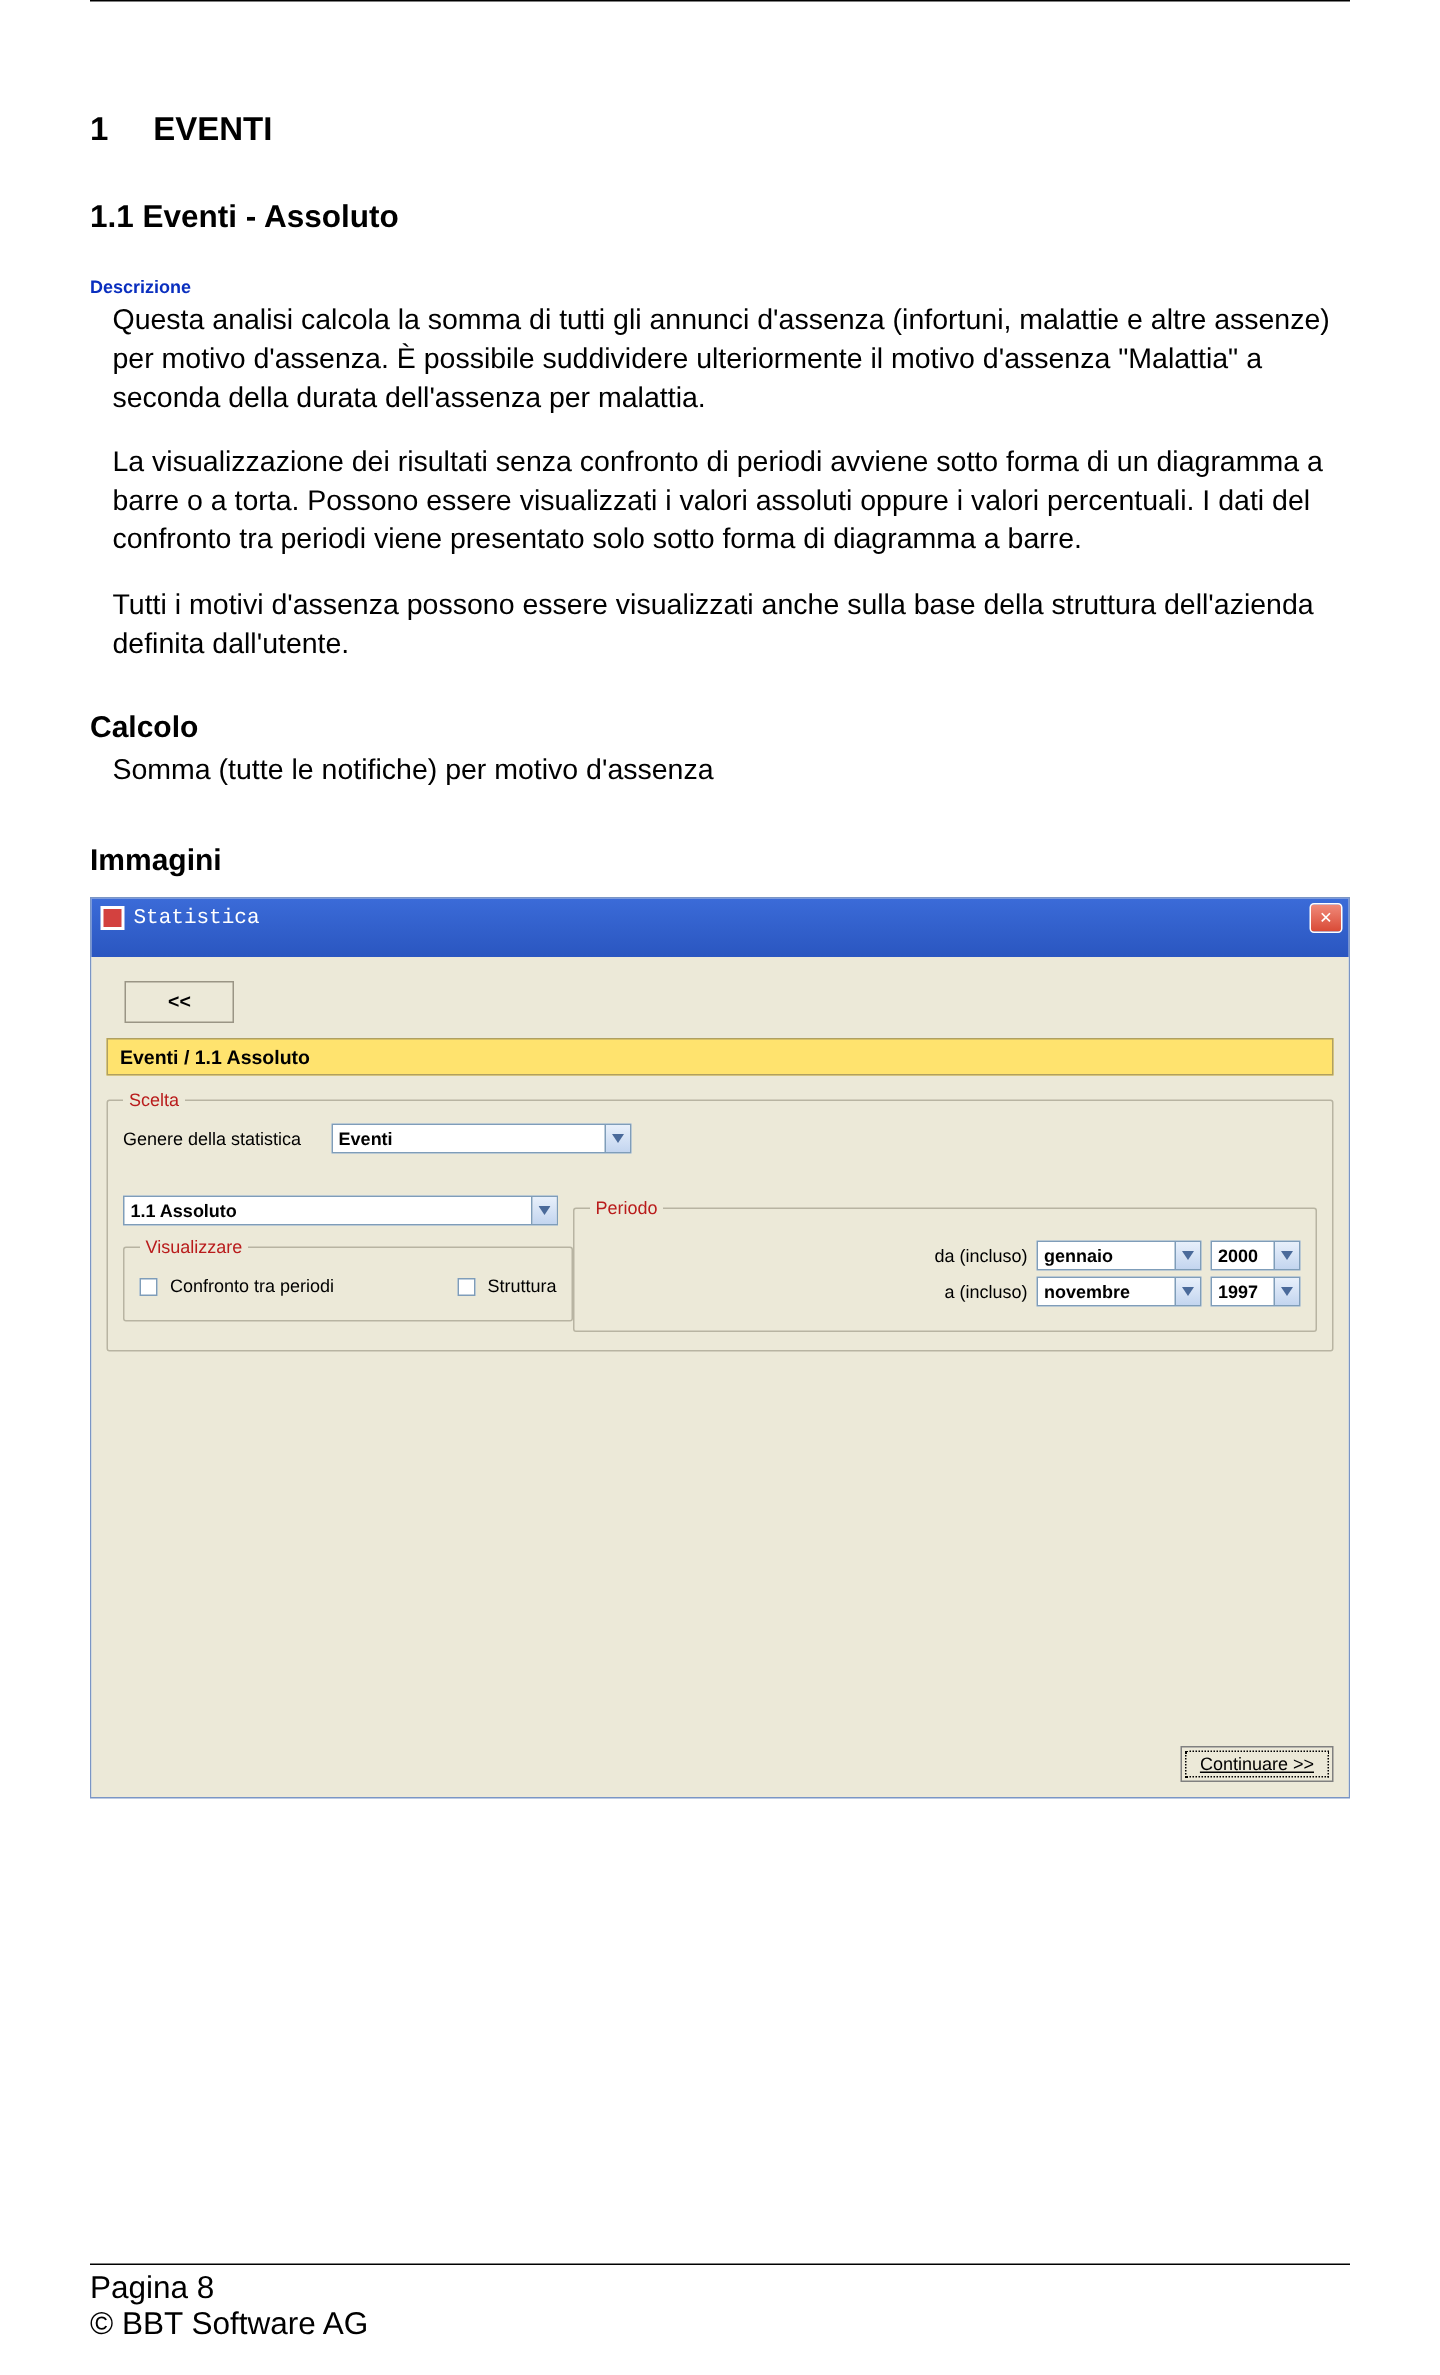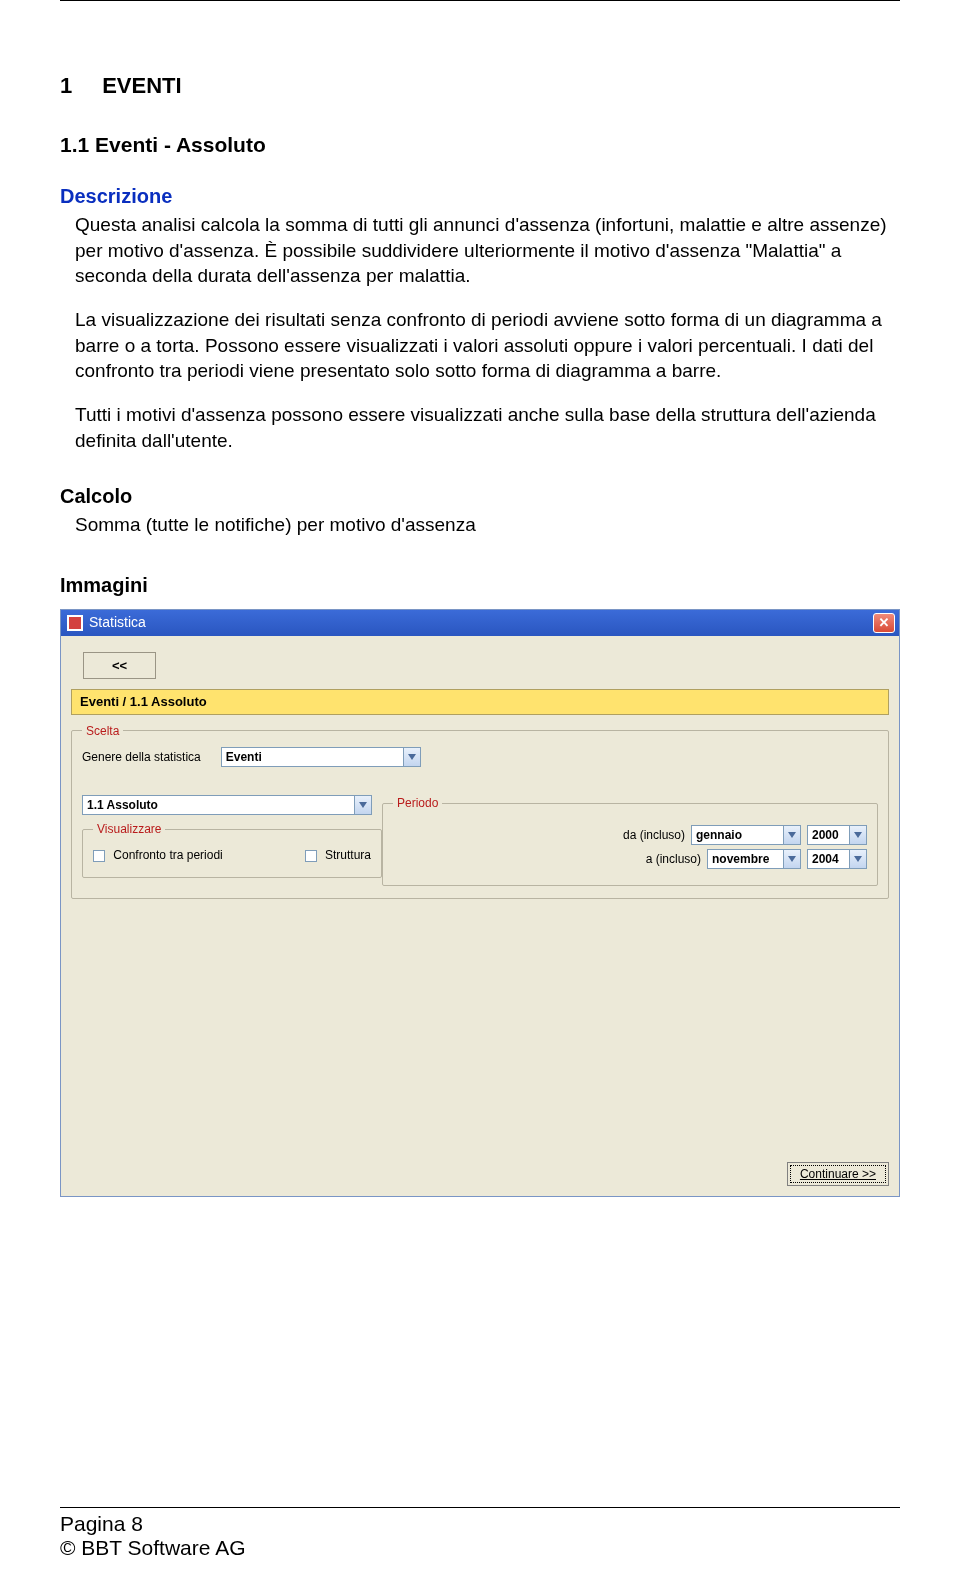--- a/index.html
+++ b/index.html
@@ -37,38 +37,38 @@
   }
   .h1 .num { display: inline-block; width: 36px; }
   .h2 {
     font-weight: bold;
     font-size: 21px;
     margin: 0 0 24px 0;
   }
   .desc-label {
     color: #0a2fbf;
     font-weight: bold;
-    font-size: 20px;
+    font-size: 12px;
     margin-bottom: 2px;
   }
   .para { margin: 0 0 18px 15px; }
   .bold-label { font-weight: bold; font-size: 20px; margin: 30px 0 2px 0; }
   .img-label { font-weight: bold; font-size: 20px; margin: 34px 0 10px 0; }
 
   
   .winwrap { border: 1px solid #7a95c5; margin-top: 8px; }
   .titlebar {
     background: linear-gradient(#3b6bd8, #2a56c0);
     color: #fff;
     display: flex;
     align-items: center;
     justify-content: space-between;
-    padding: 3px 4px 3px 6px;
+    padding: 3px 4px 16px 6px;
     font-size: 14px;
-    font-family: Liberation Sans, sans-serif;
+    font-family: Liberation Mono, monospace;
   }
   .titlebar-left { display: flex; align-items: center; gap: 6px; }
   .app-ico {
     width: 16px; height: 16px; background: #fff; position: relative;
   }
   .app-ico::before {
     content: ""; position: absolute; inset: 2px; background: #d3413f;
   }
   .close-btn {
     width: 22px; height: 20px;
@@ -270,30 +270,30 @@
                     <span class="arrow">
                         <svg viewBox="0 0 8 6">
                           <path d="M0 0 L8 0 L4 6 Z" fill="#4a6a9a"></path>
                         </svg>
                       </span>
                   </div>
                 </div>
 
                 <div class="period-row">
                   <span class="plbl">a (incluso)</span>
-                  <div class="combo" style="width:94px;justify-content:flex-end;">
+                  <div class="combo" style="width:110px;justify-content:flex-end;">
                     <span class="val">novembre</span>
                     <span class="arrow">
                         <svg viewBox="0 0 8 6">
                           <path d="M0 0 L8 0 L4 6 Z" fill="#4a6a9a"></path>
                         </svg>
                       </span>
                   </div>
                   <div class="combo" style="width:60px;">
-                    <span class="val">2004</span>
+                    <span class="val">1997</span>
                     <span class="arrow">
                         <svg viewBox="0 0 8 6">
                           <path d="M0 0 L8 0 L4 6 Z" fill="#4a6a9a"></path>
                         </svg>
                       </span>
                   </div>
                 </div>
               </fieldset>
             </div>
           </div>

